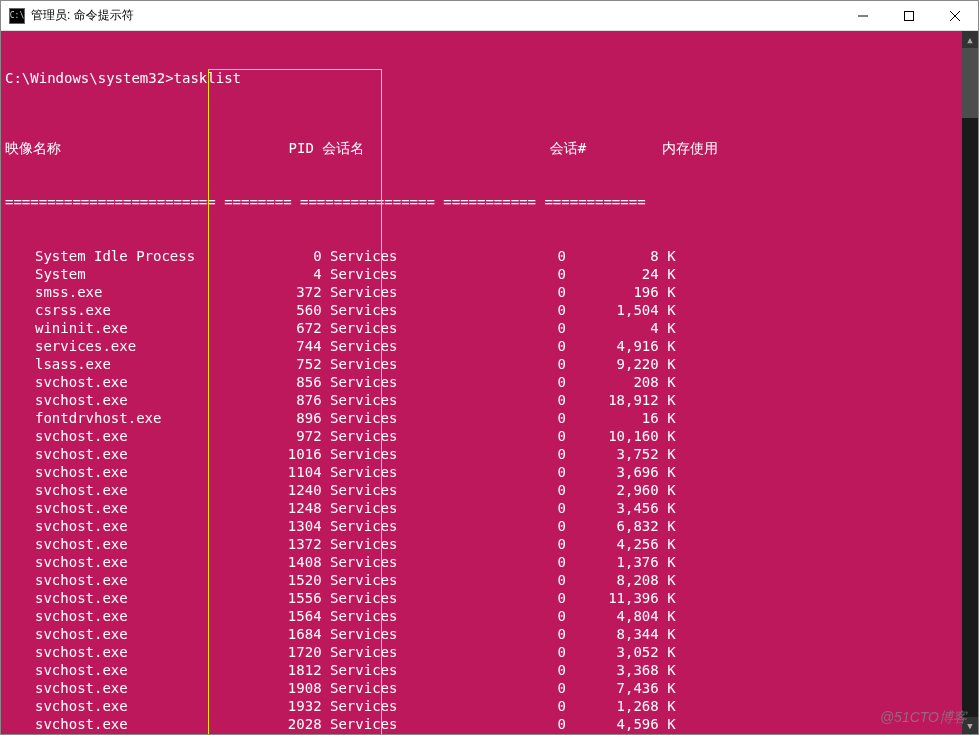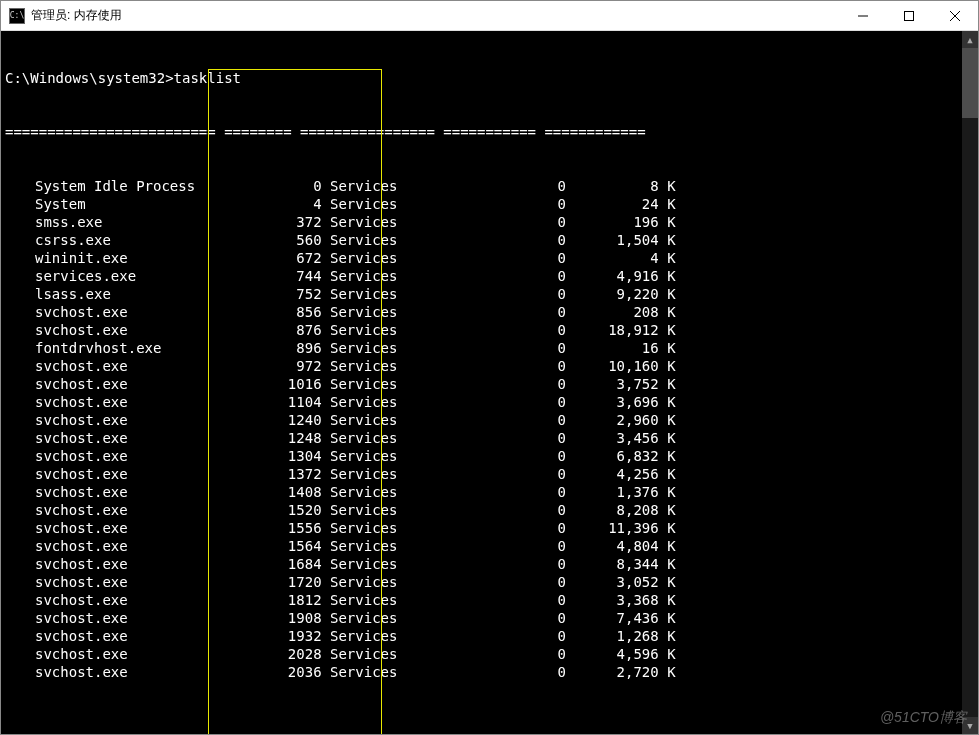--- a/index.html
+++ b/index.html
@@ -54,21 +54,21 @@
     display: flex;
     align-items: center;
     justify-content: center;
     font-size: 13px;
     color: #000;
     font-family: Arial, sans-serif;
   }
 
   .terminal {
     flex: 1;
-    background: #000000;
+    background: #be185d;
     color: #fff;
     font-family: "SimSun", "Consolas", monospace;
     font-size: 14px;
     line-height: 18px;
     padding: 2px 4px;
     position: relative;
     overflow: hidden;
     white-space: pre;
   }
   .prompt-line { white-space: pre; }
@@ -125,21 +125,21 @@
     margin-top: 32px;
   }
 </style>
 </head>
 <body>
 
 <div class="window">
 
   <div class="titlebar">
     <span class="titlebar-icon">C:\</span>
-    <span class="titlebar-text">管理员: 内存使用</span>
+    <span class="titlebar-text">管理员: 命令提示符</span>
     <div class="win-controls">
       <div class="win-btn">
         <svg width="10" height="10">
             <line x1="0" y1="5" x2="10" y2="5" stroke="#000" stroke-width="1"></line>
           </svg>
       </div>
       <div class="win-btn">
         <svg width="10" height="10">
             <rect x="0.5" y="0.5" width="9" height="9" fill="none" stroke="#000" stroke-width="1"></rect>
           </svg>
@@ -148,20 +148,21 @@
         <svg width="10" height="10">
             <line x1="0" y1="0" x2="10" y2="10" stroke="#000" stroke-width="1"></line>
             <line x1="10" y1="0" x2="0" y2="10" stroke="#000" stroke-width="1"></line>
           </svg>
       </div>
     </div>
   </div>
 
   <div class="terminal">
     <div class="prompt-line"><span>C:\Windows\system32&gt;</span><span>tasklist</span></div>
+    <div class="headers" id="hdr">映像名称                           PID 会话名                      会话#         内存使用</div>
     <div class="sep" id="sep">========================= ======== ================ =========== ============</div>
     <div id="rows"><div class="row">System Idle Process              0 Services                   0          8 K</div><div class="row">System                           4 Services                   0         24 K</div><div class="row">smss.exe                       372 Services                   0        196 K</div><div class="row">csrss.exe                      560 Services                   0      1,504 K</div><div class="row">wininit.exe                    672 Services                   0          4 K</div><div class="row">services.exe                   744 Services                   0      4,916 K</div><div class="row">lsass.exe                      752 Services                   0      9,220 K</div><div class="row">svchost.exe                    856 Services                   0        208 K</div><div class="row">svchost.exe                    876 Services                   0     18,912 K</div><div class="row">fontdrvhost.exe                896 Services                   0         16 K</div><div class="row">svchost.exe                    972 Services                   0     10,160 K</div><div class="row">svchost.exe                   1016 Services                   0      3,752 K</div><div class="row">svchost.exe                   1104 Services                   0      3,696 K</div><div class="row">svchost.exe                   1240 Services                   0      2,960 K</div><div class="row">svchost.exe                   1248 Services                   0      3,456 K</div><div class="row">svchost.exe                   1304 Services                   0      6,832 K</div><div class="row">svchost.exe                   1372 Services                   0      4,256 K</div><div class="row">svchost.exe                   1408 Services                   0      1,376 K</div><div class="row">svchost.exe                   1520 Services                   0      8,208 K</div><div class="row">svchost.exe                   1556 Services                   0     11,396 K</div><div class="row">svchost.exe                   1564 Services                   0      4,804 K</div><div class="row">svchost.exe                   1684 Services                   0      8,344 K</div><div class="row">svchost.exe                   1720 Services                   0      3,052 K</div><div class="row">svchost.exe                   1812 Services                   0      3,368 K</div><div class="row">svchost.exe                   1908 Services                   0      7,436 K</div><div class="row">svchost.exe                   1932 Services                   0      1,268 K</div><div class="row">svchost.exe                   2028 Services                   0      4,596 K</div><div class="row">svchost.exe                   2036 Services                   0      2,720 K</div></div>
     <div class="highlight-box"></div>
   </div>
 
   <div class="scrollbar">
     <div class="scroll-up">▲</div>
     <div class="scroll-thumb"></div>
     <div class="scroll-down">▼</div>
   </div>

